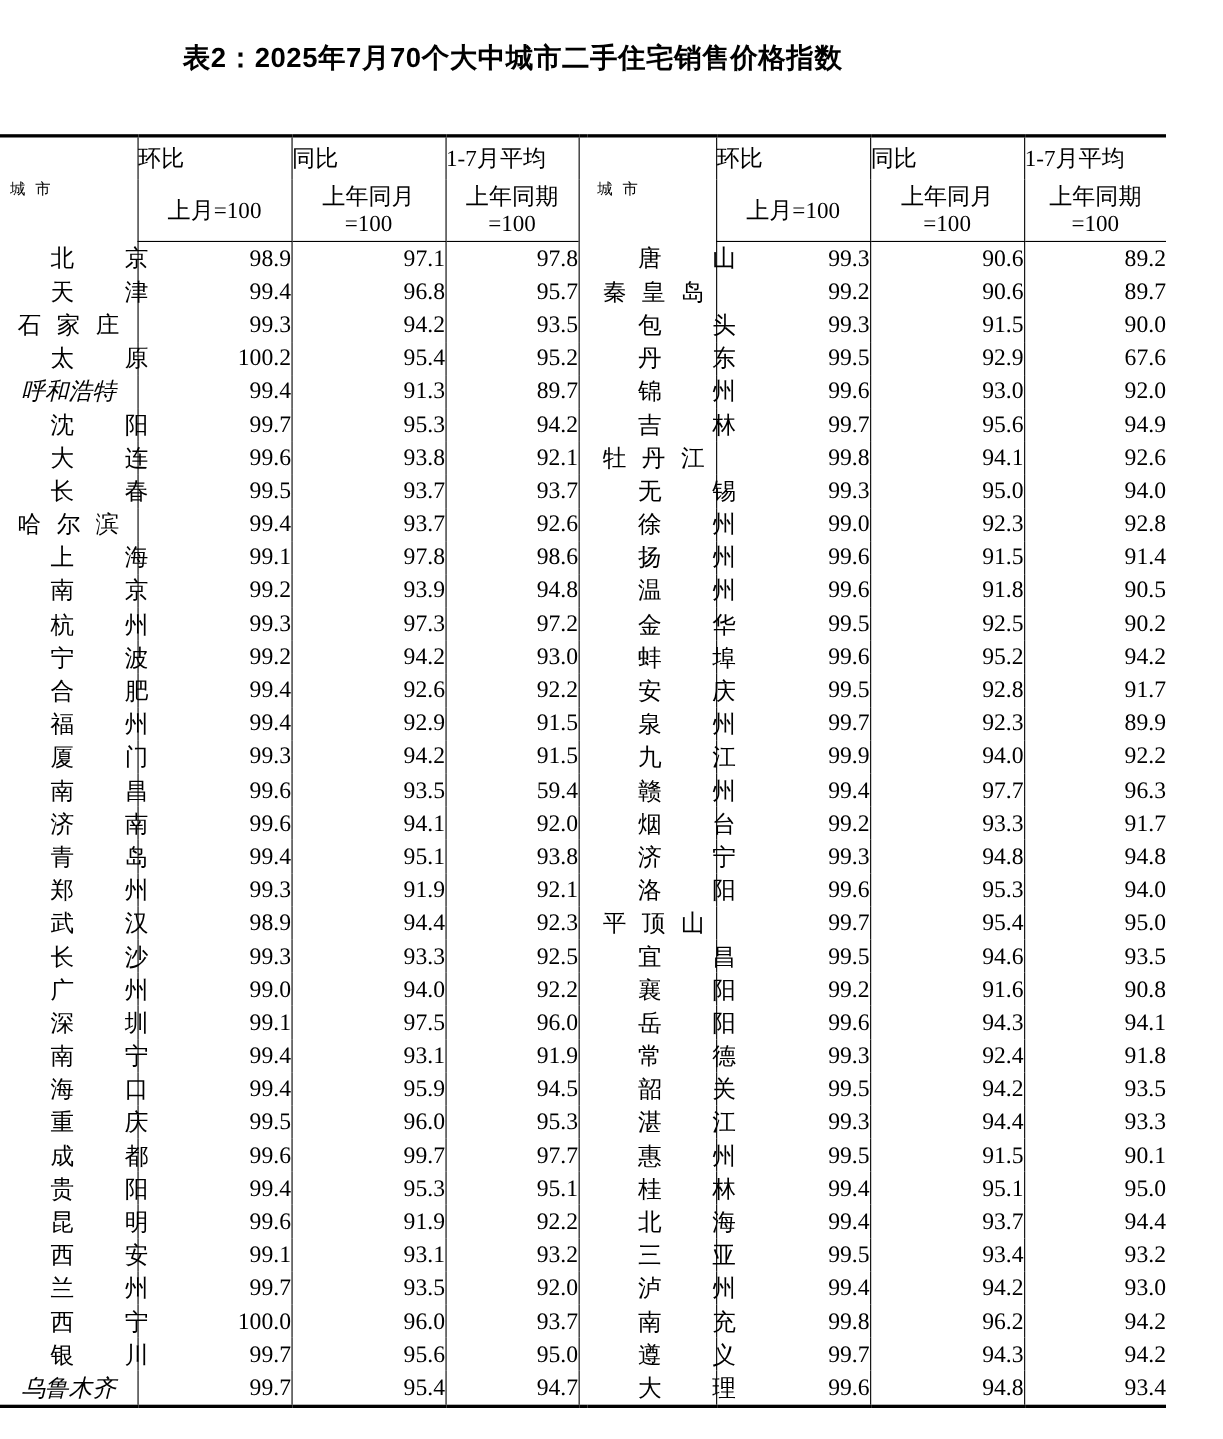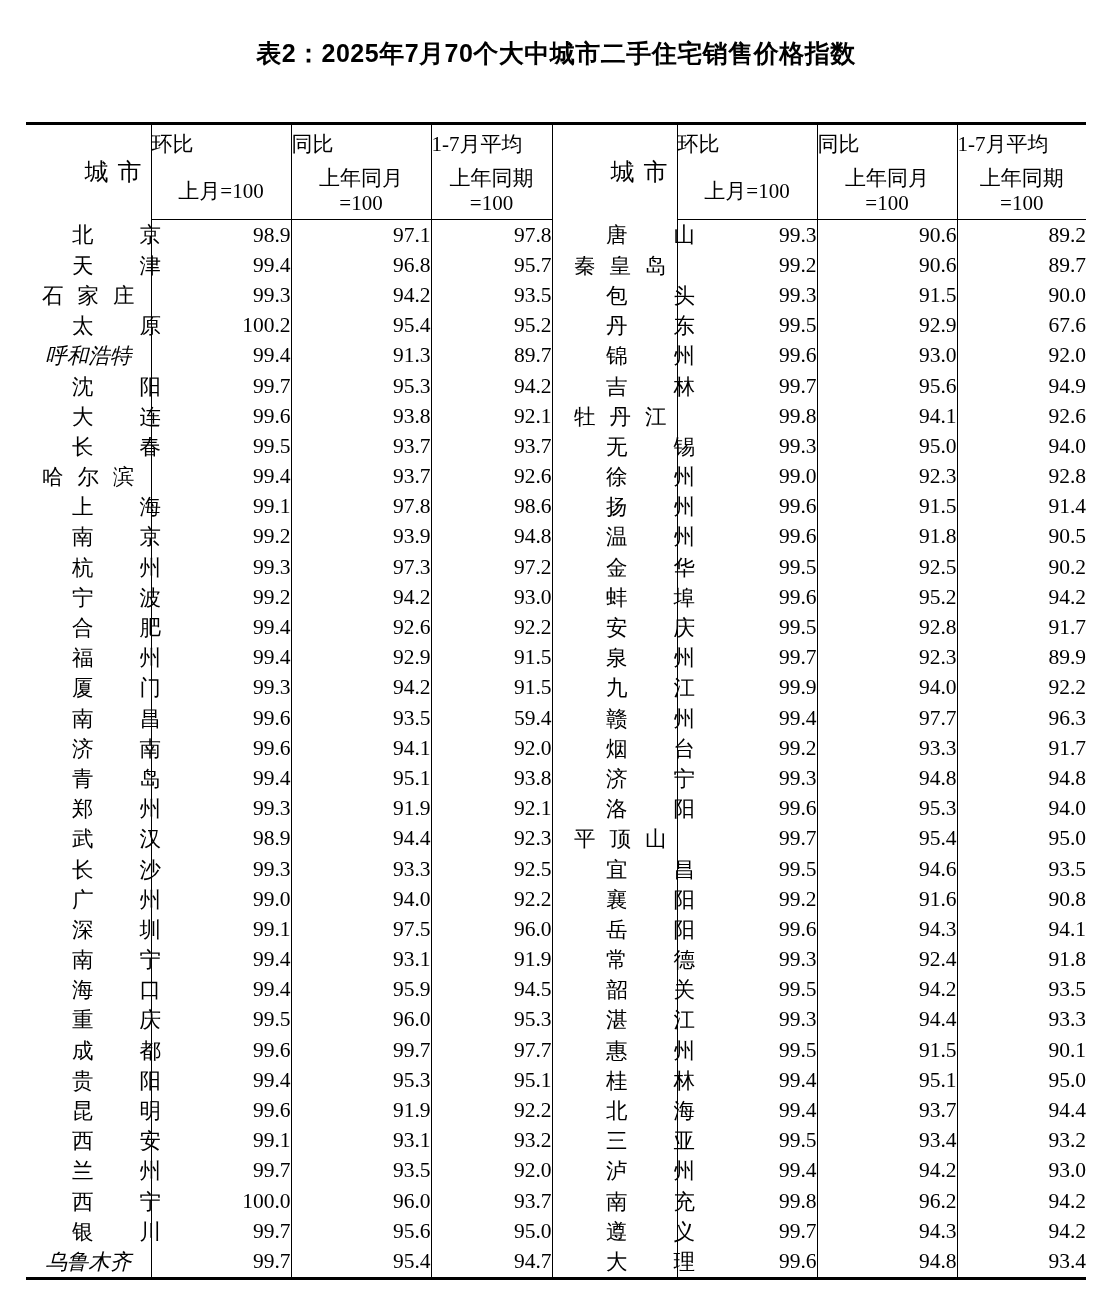--- a/index.html
+++ b/index.html
@@ -8,21 +8,21 @@
     background: #ffffff;
   }
   body {
     width: 1112px;
     height: 1308px;
     font-family: "Liberation Serif", "DejaVu Serif", serif;
     color: #000000;
     overflow: hidden;
   }
   .page {
-    width: 1112px;
+    width: 932px;
     height: 1308px;
     position: relative;
     box-sizing: border-box;
   }
   .doc-title {
     text-align: center;
     font-family: "Liberation Sans", "DejaVu Sans", sans-serif;
     font-weight: bold;
     font-size: 25px;
     letter-spacing: 0.5px;
@@ -53,22 +53,22 @@
     height: 38px;
   }
   .hdr-lower td {
     height: 56px;
   }
   tr.hdr-lower td {
     border-bottom: 1.6px solid #000;
   }
   
   .h-city {
-    font-size: 24px;
-    text-align: right;
+    font-size: 14px;
+    text-align: left;
     letter-spacing: 9px;
     text-indent: 9px;
   }
   .h-sub {
     font-size: 21px;
     text-align: center;
     line-height: 1.18;
   }
   .h-top {
     font-size: 21px;

